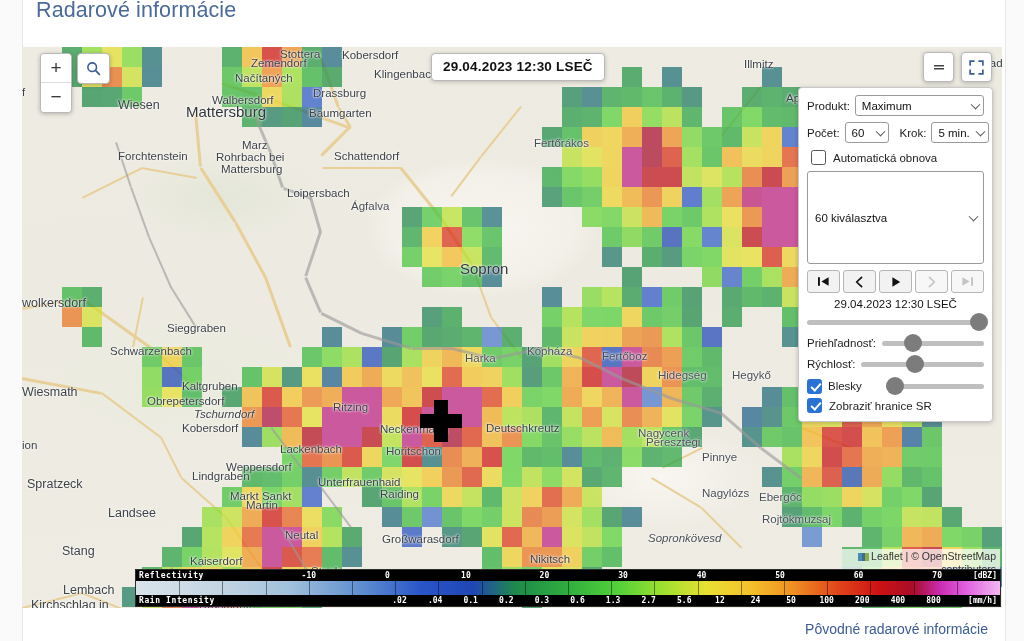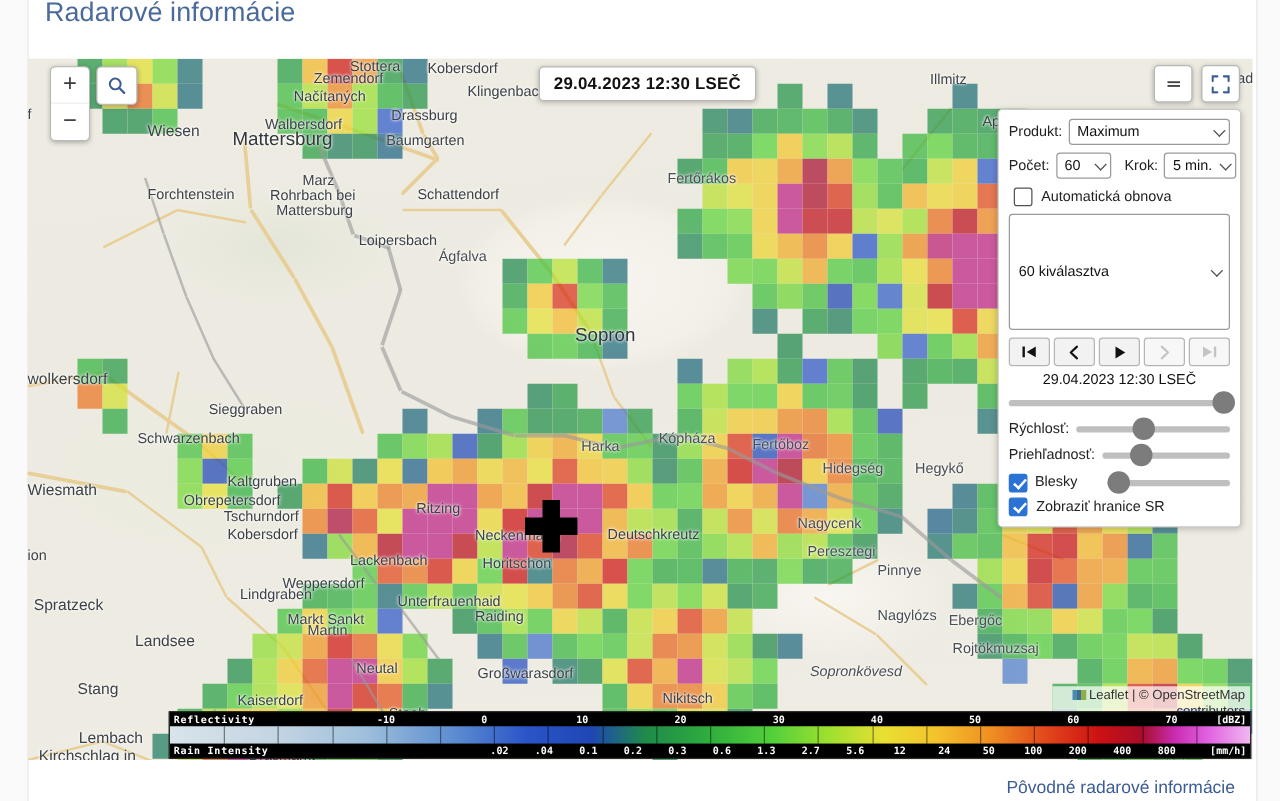--- a/index.html
+++ b/index.html
@@ -1119,22 +1119,22 @@
         <div class="place hu" style="left: 443px; top: 305px;">Harka</div>
         <div class="place hu" style="left: 505px; top: 298px;">Kópháza</div>
         <div class="place hu" style="left: 580px; top: 303px;">Fertőboz</div>
         <div class="place " style="left: 88px; top: 298px;">Schwarzenbach</div>
         <div class="place hu" style="left: 710px; top: 322px;">Hegykő</div>
         <div class="place hu" style="left: 636px; top: 322px;">Hidegség</div>
         <div class="place " style="left: 160px; top: 333px;">Kaltgruben</div>
         <div class="place mid" style="left: 0px; top: 338px;">Wiesmath</div>
         <div class="place " style="left: 125px; top: 348px;">Obrepetersdorf</div>
         <div class="place " style="left: 311px; top: 354px;">Ritzing</div>
-        <div class="place " style="left: 157px; top: 361px;">Tschurndorf</div>
-        <div class="place hu" style="left: 578px; top: 366px; padding-left: 38px;">Nagycenk</div>
+        <div class="place " style="left: 172px; top: 361px; font-style: italic;">Tschurndorf</div>
+        <div class="place hu" style="left: 578px; top: 380px; padding-left: 38px;">Nagycenk</div>
         <div class="place " style="left: 160px; top: 375px;">Kobersdorf</div>
         <div class="place " style="left: 358px; top: 376px;">Neckenmarkt</div>
         <div class="place " style="left: 464px; top: 375px;">Deutschkreutz</div>
         <div class="place " style="left: 0px; top: 392px;">ion</div>
         <div class="place " style="left: 258px; top: 396px;">Lackenbach</div>
         <div class="place " style="left: 364px; top: 398px;">Horitschon</div>
         <div class="place hu" style="left: 624px; top: 389px;">Peresztegi</div>
         <div class="place hu" style="left: 680px; top: 404px;">Pinnye</div>
         <div class="place " style="left: 204px; top: 414px;">Weppersdorf</div>
         <div class="place " style="left: 170px; top: 423px;">Lindgraben</div>
@@ -1266,32 +1266,32 @@
       <div class="ts-label">29.04.2023 12:30 LSEČ</div>
 
       <div class="slider-row">
         <div class="slider">
           <div class="track"></div>
           <div class="knob" id="knob-frame" style="left: 97%;"></div>
         </div>
       </div>
 
       <div class="slider-row">
+        <span class="sl-label">Priehľadnosť:</span>
+        <div class="slider">
+          <div class="track"></div>
+          <div class="knob" id="knob-opacity" style="left: 30%;"></div>
+        </div>
+      </div>
+
+      <div class="slider-row">
         <span class="sl-label">Rýchlosť:</span>
         <div class="slider">
           <div class="track"></div>
           <div class="knob" id="knob-speed" style="left: 44%;"></div>
-        </div>
-      </div>
-
-      <div class="slider-row">
-        <span class="sl-label">Priehľadnosť:</span>
-        <div class="slider">
-          <div class="track"></div>
-          <div class="knob" id="knob-opacity" style="left: 30%;"></div>
         </div>
       </div>
 
       <div class="slider-row" style="margin-top:4px">
         <div class="chkbox checked" id="chk-lightning"></div>
         <span class="sl-label" style="width:52px">Blesky</span>
         <div class="slider">
           <div class="track"></div>
           <div class="knob" id="knob-lightning" style="left: 9%;"></div>
         </div>

